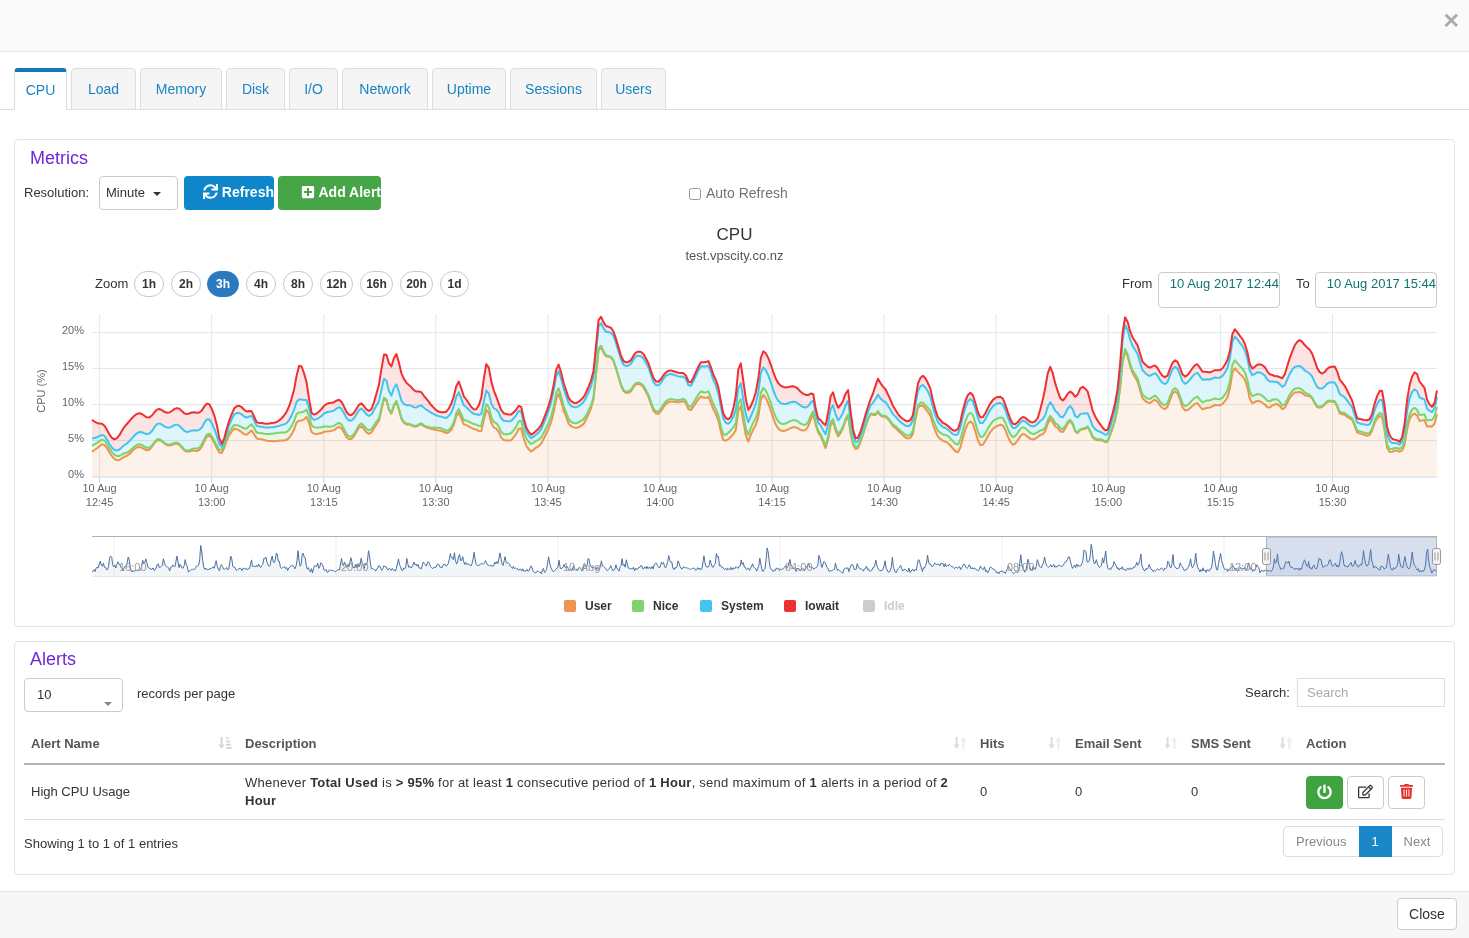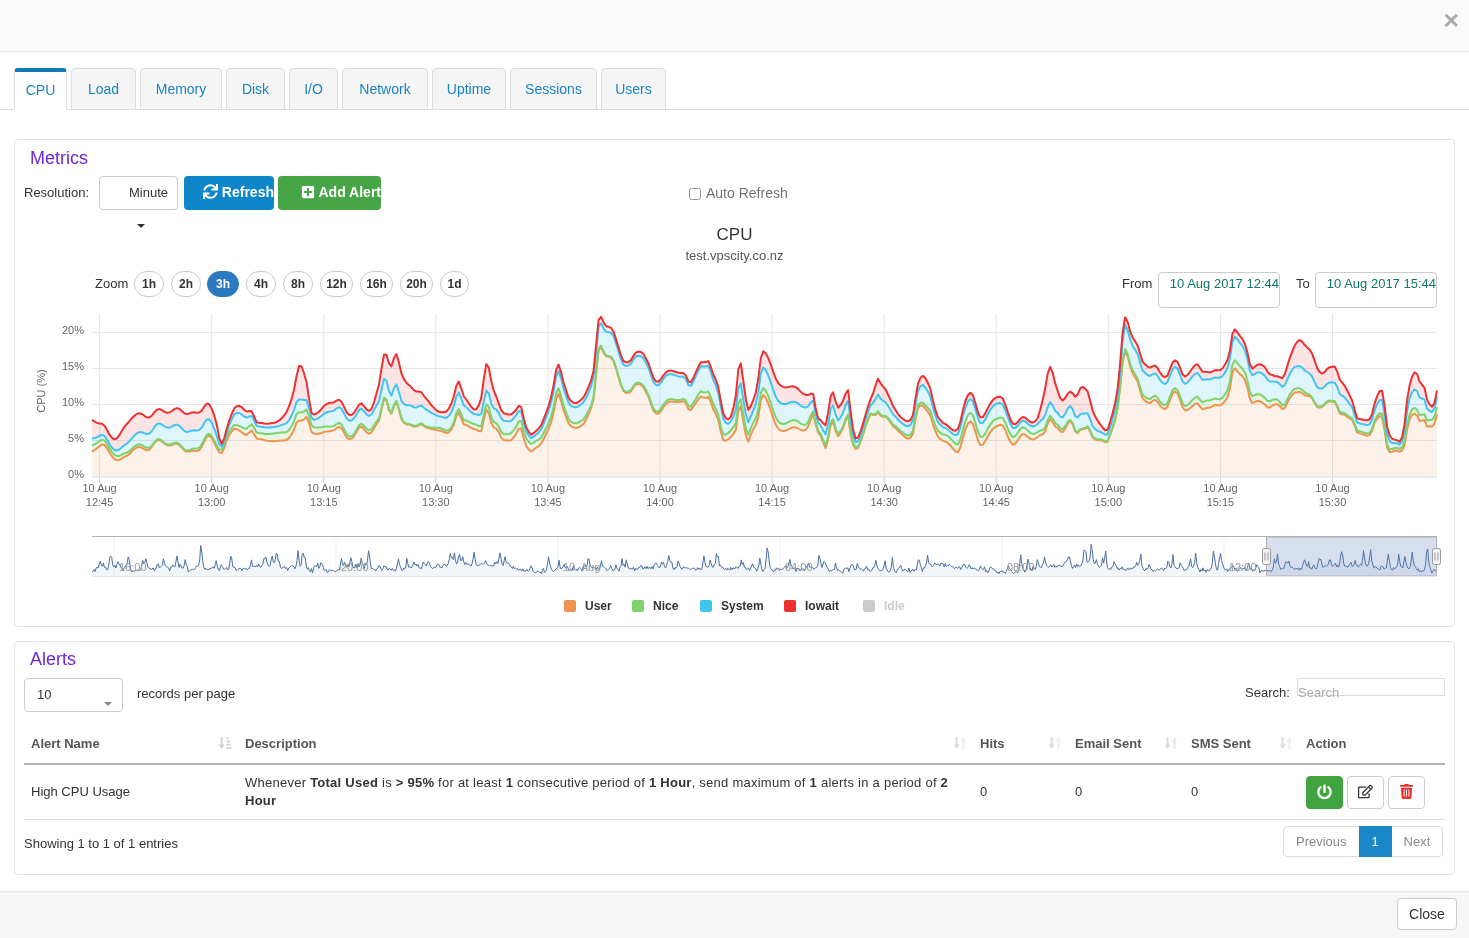--- a/index.html
+++ b/index.html
@@ -28,21 +28,21 @@
 <body>
 <div class="abs" id="tabline"></div>
 <div class="abs" id="hdr">
     <div class="x">✕</div>
   </div>
 <div class="abs" id="tabs"><div class="tab active" style="width:53px">CPU</div><div class="tab" style="width:65px">Load</div><div class="tab" style="width:82px">Memory</div><div class="tab" style="width:59px">Disk</div><div class="tab" style="width:49px">I/O</div><div class="tab" style="width:86px">Network</div><div class="tab" style="width:74px">Uptime</div><div class="tab" style="width:87px">Sessions</div><div class="tab" style="width:65px">Users</div></div>
 
 <div class="abs panel" id="p1"></div>
 <div class="abs ptitle" style="left:30px;top:148px">Metrics</div>
 <div class="abs" id="resrow" style="left:24px;top:176px;height:34px;line-height:34px;font-size:13px;color:#333">Resolution:&nbsp;</div>
-<div class="abs" style="left:99px;top:176px;width:79px;height:34px;border:1px solid #ccc;border-radius:4px;background:#fff;font-size:13px;color:#333;line-height:32px;padding-left:29px">Minute<span style="display:inline-block;width:0;height:0;border-left:4px solid transparent;border-right:4px solid transparent;border-top:4px solid #333;vertical-align:middle;margin-left:8px"></span></div>
+<div class="abs" style="left:99px;top:176px;width:79px;height:34px;border:1px solid #ccc;border-radius:4px;background:#fff;font-size:13px;color:#333;line-height:32px;padding-left:6px">Minute<span style="display:inline-block;width:0;height:0;border-left:4px solid transparent;border-right:4px solid transparent;border-top:4px solid #333;vertical-align:middle;margin-left:8px"></span></div>
 <div class="abs btn" style="left:184px;top:176px;width:90px;height:34px;line-height:33px;background:#0e86c9;color:#fff;font-weight:bold"><svg width="15" height="15" viewBox="0 0 512 512" fill="#fff" style="vertical-align:-2px">
       <path d="M440.65 12.57l4 82.77A247.16 247.16 0 0 0 255.83 8C134.73 8 33.91 94.92 12.29 209.82A12 12 0 0 0 24.09 224h49.05a12 12 0 0 0 11.67-9.26 175.91 175.91 0 0 1 317-56.94l-101.46-4.86a12 12 0 0 0-12.57 12v47.41a12 12 0 0 0 12 12H500a12 12 0 0 0 12-12V12a12 12 0 0 0-12-12h-47.37a12 12 0 0 0-11.98 12.57zM255.83 432a175.61 175.61 0 0 1-146-77.8l101.8 4.87a12 12 0 0 0 12.57-12v-47.4a12 12 0 0 0-12-12H12a12 12 0 0 0-12 12V500a12 12 0 0 0 12 12h47.35a12 12 0 0 0 12-12.6l-4.15-82.57A247.17 247.17 0 0 0 255.83 504c121.11 0 221.93-86.92 243.55-201.82a12 12 0 0 0-11.8-14.18h-49.05a12 12 0 0 0-11.67 9.26A175.86 175.86 0 0 1 255.83 432z"></path>
     </svg> Refresh</div>
 <div class="abs btn" style="left:278px;top:176px;width:103px;height:34px;line-height:33px;background:#46a546;color:#fff;font-weight:bold"><svg width="14" height="14" viewBox="0 0 448 512" fill="#fff" style="vertical-align:-2px">
       <path d="M400 32H48C21.5 32 0 53.5 0 80v352c0 26.5 21.5 48 48 48h352c26.5 0 48-21.5 48-48V80c0-26.5-21.5-48-48-48zm-32 252c0 6.6-5.4 12-12 12h-92v92c0 6.6-5.4 12-12 12h-56c-6.6 0-12-5.4-12-12v-92H92c-6.6 0-12-5.4-12-12v-56c0-6.6 5.4-12 12-12h92v-92c0-6.6 5.4-12 12-12h56c6.6 0 12 5.4 12 12v92h92c6.6 0 12 5.4 12 12v56z"></path>
     </svg> Add Alert</div>
 
 <div class="abs" style="left:0;top:225px;width:1469px;text-align:center;font-size:17px;color:#333;font-weight:normal"><span>CPU</span></div>
 <div class="abs" style="left:0;top:248px;width:1469px;text-align:center;font-size:13px;color:#555">test.vpscity.co.nz</div>
 
@@ -166,21 +166,21 @@
 <text x="884" y="610" font-size="12" font-weight="bold" fill="#ccc">Idle</text>
 <rect x="689.5" y="188.5" width="11" height="11" rx="2" fill="#fff" stroke="#999"></rect>
 <text x="706" y="198" font-size="14" fill="#737373">Auto Refresh</text>
 </svg></div>
 
 <div class="abs panel" id="p2"></div>
 <div class="abs ptitle" style="left:30px;top:649px">Alerts</div>
 <div class="abs" style="left:24px;top:678px;width:99px;height:34px;border:1px solid #ccc;border-radius:4px;background:#fff;font-size:13px;color:#333;line-height:32px;padding-left:12px">10<span style="position:absolute;right:10px;top:8px"><span style="display:inline-block;width:0;height:0;border-left:4px solid transparent;border-right:4px solid transparent;border-top:4px solid #888;vertical-align:middle"></span></span></div>
 <div class="abs" style="left:137px;top:686px;font-size:13px;color:#333">records per page</div>
 <div class="abs" style="left:1245px;top:685px;font-size:13px;color:#333">Search:</div>
-<div class="abs" style="left:1297px;top:678px;width:148px;height:18px;border:1px solid #ddd;background:#fff;font-size:13px;color:#aaa;line-height:27px;">Search</div>
+<div class="abs" style="left:1297px;top:678px;width:148px;height:29px;border:1px solid #ddd;background:#fff;font-size:13px;color:#aaa;line-height:27px;padding-left:9px">Search</div>
 
 <table class="dt">
 <colgroup>
       <col style="width:214px">
       <col style="width:735px">
       <col style="width:95px">
       <col style="width:116px">
       <col style="width:115px">
       <col>
     </colgroup>

